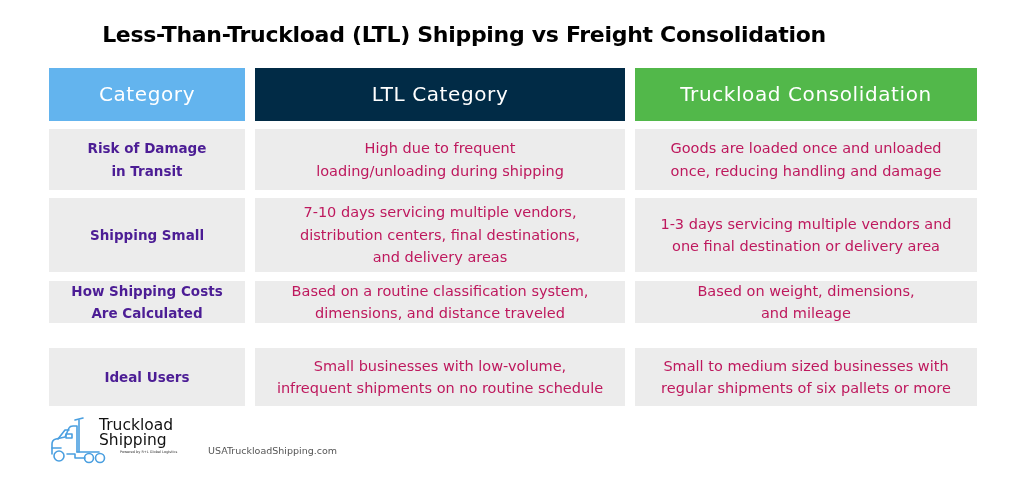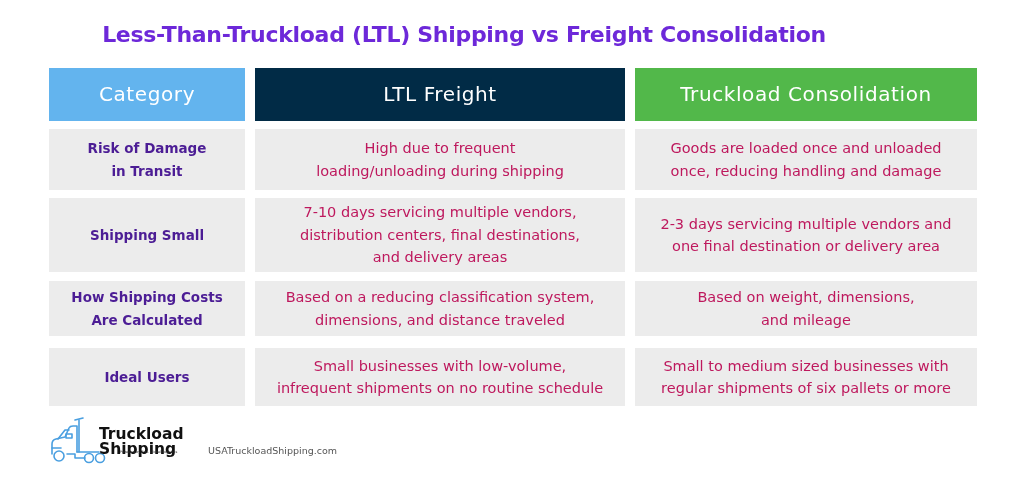--- a/index.html
+++ b/index.html
@@ -3,47 +3,47 @@
   <meta charset="utf-8">
   <style>
     * { box-sizing: border-box; margin: 0; padding: 0; }
     html, body {
       width: 1024px; height: 482px; background: #ffffff; overflow: hidden;
       font-family: "DejaVu Sans", "Liberation Sans", sans-serif;
     }
     .page { position: relative; width: 1024px; height: 482px; }
     .title {
       position: absolute; left: 0; top: 22px; width: 928px;
-      text-align: center; font-weight: bold; font-size: 22px; color: #6d28d9;
+      text-align: center; font-weight: bold; font-size: 22px; color: #000000;
       letter-spacing: -0.3px;
     }
     .cell {
       position: absolute; display: flex; align-items: center; justify-content: center;
       text-align: center; line-height: 22.5px; font-size: 14.5px; color: #be185d;
     }
     .hdr { font-size: 20px; color: #ffffff; letter-spacing: 0.6px; }
     .hdr-cat { background: #63b4ee; }
     .hdr-ltl { background: #012b46; }
     .hdr-tc  { background: #52b84a; }
     .body-cell { background: #ececec; }
     .cat { font-weight: bold; font-size: 13.5px; color: #4c1d95; }
     .c1 { left: 49px; width: 196px; }
     .c2 { left: 255px; width: 370px; }
     .c3 { left: 635px; width: 342px; }
     .r0 { top: 68px; height: 53px; }
     .r1 { top: 129px; height: 61px; }
     .r2 { top: 198px; height: 74px; }
-    .r3 { top: 281px; height: 55px; }
+    .r3 { top: 281px; height: 42px; }
     .r4 { top: 348px; height: 58px; }
     .cell span { white-space: pre-line; display: block; }
     .logo { position: absolute; left: 49px; top: 416px; width: 140px; height: 48px; }
     .logo svg { position: absolute; left: 0; top: 0; }
     .logo-text {
-      position: absolute; left: 50px; top: 2px; font-weight: bold; font-size: 15.5px;
-      line-height: 15px; color: #111111; margin-top: 9px;
+      position: absolute; left: 50px; top: 2px; font-weight: normal; font-size: 15.5px;
+      line-height: 15px; color: #111111;
     }
     .logo-sub {
       position: absolute; left: 71px; top: 34px; font-size: 3.5px; color: #333;
       white-space: nowrap;
     }
     .website {
       position: absolute; left: 208px; top: 445px; font-size: 9.5px; color: #555555; text-align: right;
     }
   </style>
 </head>
@@ -51,21 +51,21 @@
 
 <div class="page">
   <div class="title">Less-Than-Truckload (LTL) Shipping vs Freight Consolidation</div>
 
   <div>
 
     <div class="cell hdr hdr-cat c1 r0">
         <span>Category</span>
       </div>
     <div class="cell hdr hdr-ltl c2 r0">
-        <span>LTL Freight</span>
+        <span>LTL Category</span>
       </div>
     <div class="cell hdr hdr-tc c3 r0">
         <span>Truckload Consolidation</span>
       </div>
 
     <div class="cell body-cell cat c1 r1">
         <span>Risk of Damage
 in Transit</span>
       </div>
     <div class="cell body-cell c2 r1">
@@ -79,30 +79,30 @@
 
     <div class="cell body-cell cat c1 r2">
         <span>Shipping Small</span>
       </div>
     <div class="cell body-cell c2 r2">
         <span>7-10 days servicing multiple vendors,
 distribution centers, final destinations,
 and delivery areas</span>
       </div>
     <div class="cell body-cell c3 r2">
-        <span>2-3 days servicing multiple vendors and
+        <span>1-3 days servicing multiple vendors and
 one final destination or delivery area</span>
       </div>
 
     <div class="cell body-cell cat c1 r3">
         <span>How Shipping Costs
 Are Calculated</span>
       </div>
     <div class="cell body-cell c2 r3">
-        <span>Based on a reducing classification system,
+        <span>Based on a routine classification system,
 dimensions, and distance traveled</span>
       </div>
     <div class="cell body-cell c3 r3">
         <span>Based on weight, dimensions,
 and mileage</span>
       </div>
 
     <div class="cell body-cell cat c1 r4">
         <span>Ideal Users</span>
       </div>

